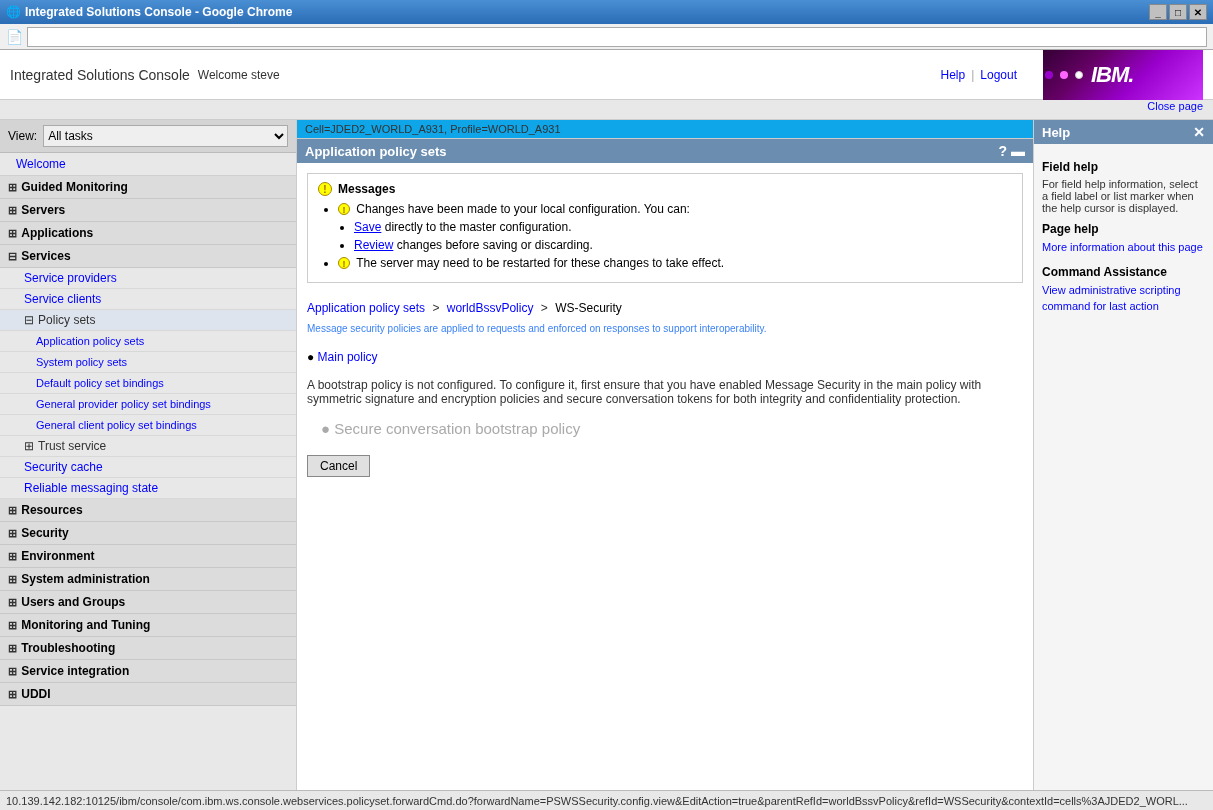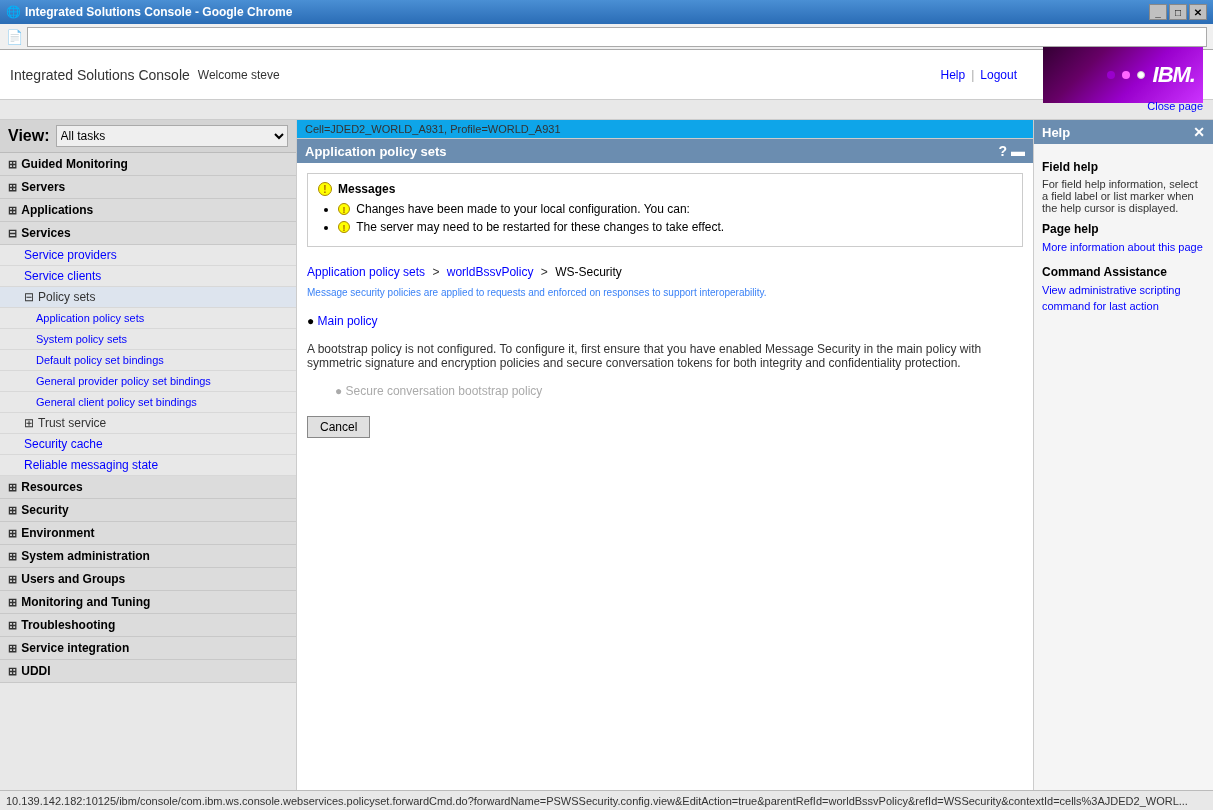--- a/index.html
+++ b/index.html
@@ -46,23 +46,23 @@
       height: 50px;
       display: flex;
       align-items: center;
       padding: 0 10px;
     }
     #main-header .header-links { margin-left: auto; display: flex; align-items: center; gap: 6px; font-size: 12px; }
     #main-header .header-links a { color: #00f; text-decoration: none; }
     #main-header .header-links .sep { color: #aaa; }
     #main-header .ibm-logo {
       margin-left: 20px;
-      width: 160px; height: 56px;
+      width: 160px; height: 50px;
       background: linear-gradient(135deg, #330033 0%, #660066 30%, #9900cc 60%, #cc33ff 100%);
-      display: flex; align-items: center; justify-content: flex-end; padding-right: 8px;
+      display: flex; align-items: center; padding-right: 8px;
     }
     #main-header .ibm-text { color: white; font-size: 22px; font-weight: bold; font-style: italic; letter-spacing: -1px; }
     
     
     #close-page-bar {
       background: #e8e8e8;
       border-bottom: 1px solid #ccc;
       height: 20px;
       display: flex;
       align-items: flex-start;
@@ -84,21 +84,21 @@
       min-width: 297px;
       background: #e8e8e8;
       border-right: 1px solid #ccc;
       overflow-y: auto;
       font-size: 12px;
     }
     #sidebar .view-bar {
       display: flex; align-items: center; padding: 5px 8px; gap: 6px;
       background: #d4d4d4; border-bottom: 1px solid #bbb;
     }
-    #sidebar .view-bar label { font-size: 16px; font-weight: bold; }
+    #sidebar .view-bar label { font-size: 12px; font-weight: normal; }
     #sidebar .view-bar select {
       flex: 1; height: 22px; font-size: 12px; border: 1px solid #aaa;
     }
     .nav-section-header {
       display: flex; align-items: center; gap: 4px;
       padding: 4px 8px; font-weight: bold; cursor: pointer;
       background: #dcdcdc; border-bottom: 1px solid #c8c8c8;
     }
     .plus-icon { font-size: 11px; color: #333; }
     .nav-sub-item {
@@ -189,22 +189,22 @@
     }
     .policy-links a { color: #00f; text-decoration: none; font-size: 12px; }
     
     .bootstrap-note {
       padding: 8px 10px;
       font-size: 12px;
       color: #333;
     }
     
     .disabled-link {
-      padding: 6px 10px 6px 38px;
-      font-size: 12px;
+      padding: 6px 10px 6px 24px;
+      font-size: 15px;
       color: #aaa;
     }
     
     .cancel-area {
       padding: 12px 10px;
     }
     .cancel-btn {
       padding: 3px 12px;
       font-size: 12px;
       background: #e0e0e0;
@@ -298,20 +298,21 @@
 <div id="layout">
 
   <div id="sidebar">
     <div class="view-bar">
       <label>View:</label>
       <select>
         <option>All tasks</option>
       </select>
     </div>
 
+    <a class="nav-welcome">Welcome</a>
 
     <div class="nav-section-header">
       <span class="plus-icon">⊞</span>
       <span>Guided Monitoring</span>
     </div>
 
     <div class="nav-section-header">
       <span class="plus-icon">⊞</span>
       <span>Servers</span>
     </div>
@@ -427,20 +428,30 @@
 
       <div class="messages-box">
         <div class="messages-title">
           <span class="warn-icon">!</span>
           <span>Messages</span>
         </div>
         <ul class="messages-list">
           <li>
             <span style="display:inline-block;width:12px;height:12px;background:#ff0;border:1px solid #aa8800;border-radius:50%;text-align:center;font-size:9px;line-height:12px;font-weight:bold;color:#aa6600;margin-right:3px;">!</span>
             <span>Changes have been made to your local configuration. You can:</span>
+            <ul style="list-style:disc;padding-left:16px;margin-top:4px;">
+              <li>
+                <a href="#">Save</a>
+                <span> directly to the master configuration.</span>
+              </li>
+              <li>
+                <a href="#">Review</a>
+                <span> changes before saving or discarding.</span>
+              </li>
+            </ul>
           </li>
           <li>
             <span style="display:inline-block;width:12px;height:12px;background:#ff0;border:1px solid #aa8800;border-radius:50%;text-align:center;font-size:9px;line-height:12px;font-weight:bold;color:#aa6600;margin-right:3px;">!</span>
             <span>The server may need to be restarted for these changes to take effect.</span>
           </li>
         </ul>
       </div>
 
       <div class="breadcrumb-area">
         <a href="#">Application policy sets</a>

